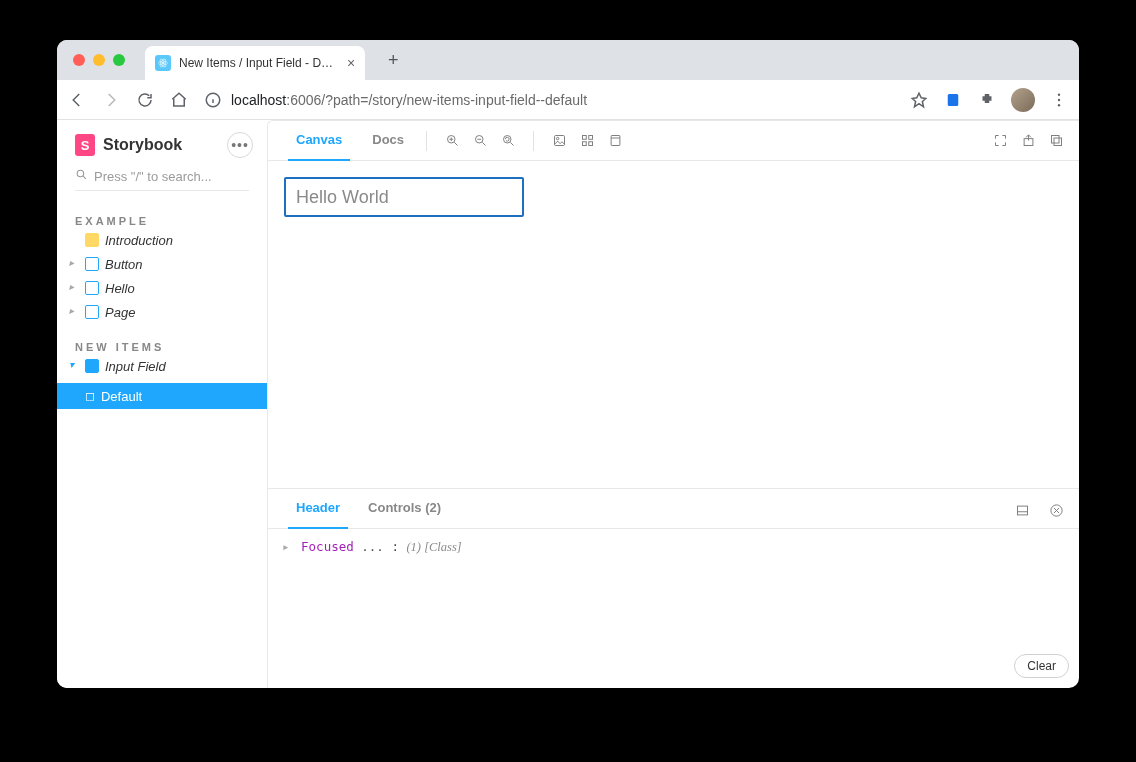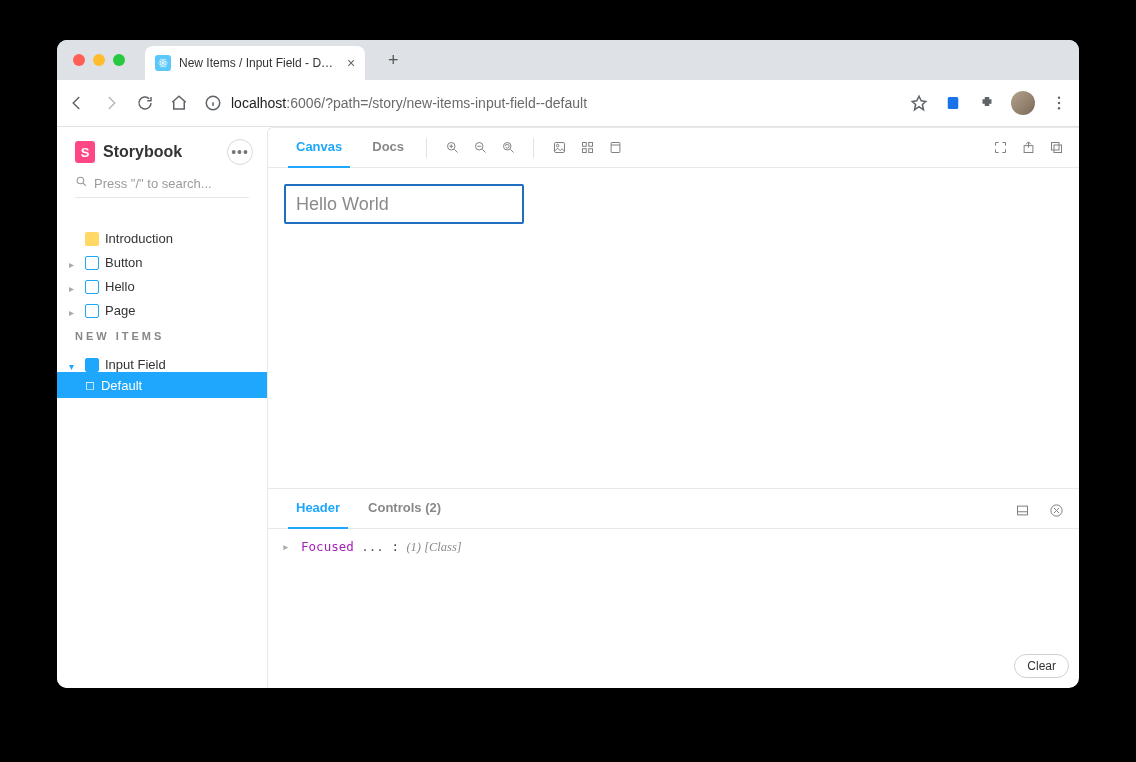--- a/index.html
+++ b/index.html
@@ -9,21 +9,21 @@
   .tabbar { height:40px; background:#dee1e6; display:flex; align-items:flex-end; padding-left:10px; }
   .traffic { display:flex; gap:8px; align-items:center; height:100%; padding:0 8px 0 6px;}
   .dot { width:12px; height:12px; border-radius:50%; }
   .red{background:#ff5f57;} .yel{background:#ffbd2e;} .grn{background:#28c940;}
   .tab { display:flex; align-items:center; gap:8px; background:#fff; height:34px; padding:0 10px; border-radius:8px 8px 0 0; max-width:240px; margin-left:12px;}
   .tab-favicon { width:16px; height:16px; background:#5ac8fa; border-radius:3px; display:flex; align-items:center; justify-content:center;}
   .tab-favicon svg{width:12px;height:12px;}
   .tab-title { font-size:12px; color:#333; white-space:nowrap; overflow:hidden; text-overflow:ellipsis; max-width:160px;}
   .tab-close { font-size:14px; color:#666; cursor:pointer; }
   .newtab { margin-left:14px; width:28px; height:28px; display:flex; align-items:center; justify-content:center; color:#555; font-size:18px; cursor:pointer; align-self:center;}
-  .addrbar { height:47px; background:#fff; border-bottom:1px solid #e2e2e2; display:flex; align-items:center; padding:0 10px; gap:14px;}
+  .addrbar { height:40px; background:#fff; border-bottom:1px solid #e2e2e2; display:flex; align-items:center; padding:0 10px; gap:14px;}
   .nav-icon { color:#5f6368; display:flex; align-items:center; justify-content:center; width:20px; height:20px; cursor:pointer;}
   .nav-icon svg{width:18px;height:18px;fill:none;stroke:currentColor;stroke-width:2;}
   .nav-icon.fwd{color:#b9b9b9;}
   .url { flex:1; display:flex; align-items:center; gap:8px; font-size:14px; color:#202124;}
   .url .secure-icon { color:#5f6368; }
   .url .host { color:#202124; }
   .url .path { color:#6a6a6a; }
   .right-icons{display:flex;align-items:center;gap:14px;color:#5f6368;}
   .ext-blue{color:#1a73e8;}
   .avatar{width:24px;height:24px;border-radius:50%;background:linear-gradient(135deg,#b4a28c,#7a6a58);}
@@ -32,21 +32,21 @@
   .sidebar { width:210px; background:#fff; display:flex; flex-direction:column; padding:12px 0 0 0;}
   .sb-head { display:flex; align-items:center; justify-content:space-between; padding:0 14px 10px 18px;}
   .brand { display:flex; align-items:center; gap:8px; font-weight:800; font-size:16px; color:#333;}
   .brand-logo{width:20px;height:22px;background:#ff4785;border-radius:3px;display:flex;align-items:center;justify-content:center;color:#fff;font-weight:800;font-size:13px;}
   .menu-btn{width:26px;height:26px;border-radius:50%;border:1px solid #d9d9d9;background:#fff;display:flex;align-items:center;justify-content:center;color:#777;cursor:pointer;font-size:14px;letter-spacing:1px;}
   .search {margin:0 18px 14px 18px; display:flex; align-items:center; gap:6px; border-bottom:1px solid #e8e8e8; padding-bottom:6px; color:#999; font-size:13px;}
   .search input{border:none;outline:none;font-size:13px;flex:1;color:#333;}
   .search input::placeholder{color:#9b9b9b;}
   .group{padding:10px 0 2px 0;}
   .group-title{font-size:11px;font-weight:700;letter-spacing:3px;color:#888;padding:0 18px 6px 18px;}
-  .tree-item{display:flex;align-items:flex-end;height:24px;padding-left:12px;font-size:13px;color:#333;cursor:pointer;}
+  .tree-item{display:flex;align-items:flex-start;height:24px;padding-left:12px;font-size:13px;color:#333;cursor:pointer;font-style:italic;}
   .tree-item .caret{width:10px;color:#aaa;font-size:10px;}
   .tree-item .ic{width:14px;height:14px;margin:0 6px;border-radius:2px;display:flex;align-items:center;justify-content:center;}
   .ic-cmp{border:1.5px solid #1ea7fd;}
   .ic-cmp.open{background:#1ea7fd;}
   .ic-doc{background:#ffd866;}
   .tree-child{padding-left:28px;height:26px;display:flex;align-items:center;font-size:13px;gap:6px;}
   .tree-child.selected{background:#1ea7fd;color:#fff;}
   .bookmark-icon{font-size:12px;}
   .main{flex:1;display:flex;flex-direction:column;border:1px solid #e8e8e8;border-right:none;border-bottom:none;border-radius:6px 0 0 0;min-width:0;}
   .toolbar{height:40px;border-bottom:1px solid #e8e8e8;display:flex;align-items:center;padding:0 12px;gap:6px;}
@@ -167,20 +167,21 @@
       </div>
       <div class="search">
         <span><svg width="13" height="13" viewBox="0 0 24 24" fill="none" stroke="#999" stroke-width="2">
               <circle cx="10" cy="10" r="6"></circle>
               <line x1="15" y1="15" x2="20" y2="20"></line>
             </svg></span>
         <input type="text" placeholder="Press &quot;/&quot; to search..." style="">
       </div>
 
       <div class="group">
+        <div class="group-title">EXAMPLE</div>
         <div class="tree-item">
           <span class="caret"></span>
           <span class="ic ic-doc"></span>
           <span>Introduction</span>
         </div>
         <div class="tree-item">
           <span class="caret">▸</span>
           <span class="ic ic-cmp"></span>
           <span>Button</span>
         </div>

